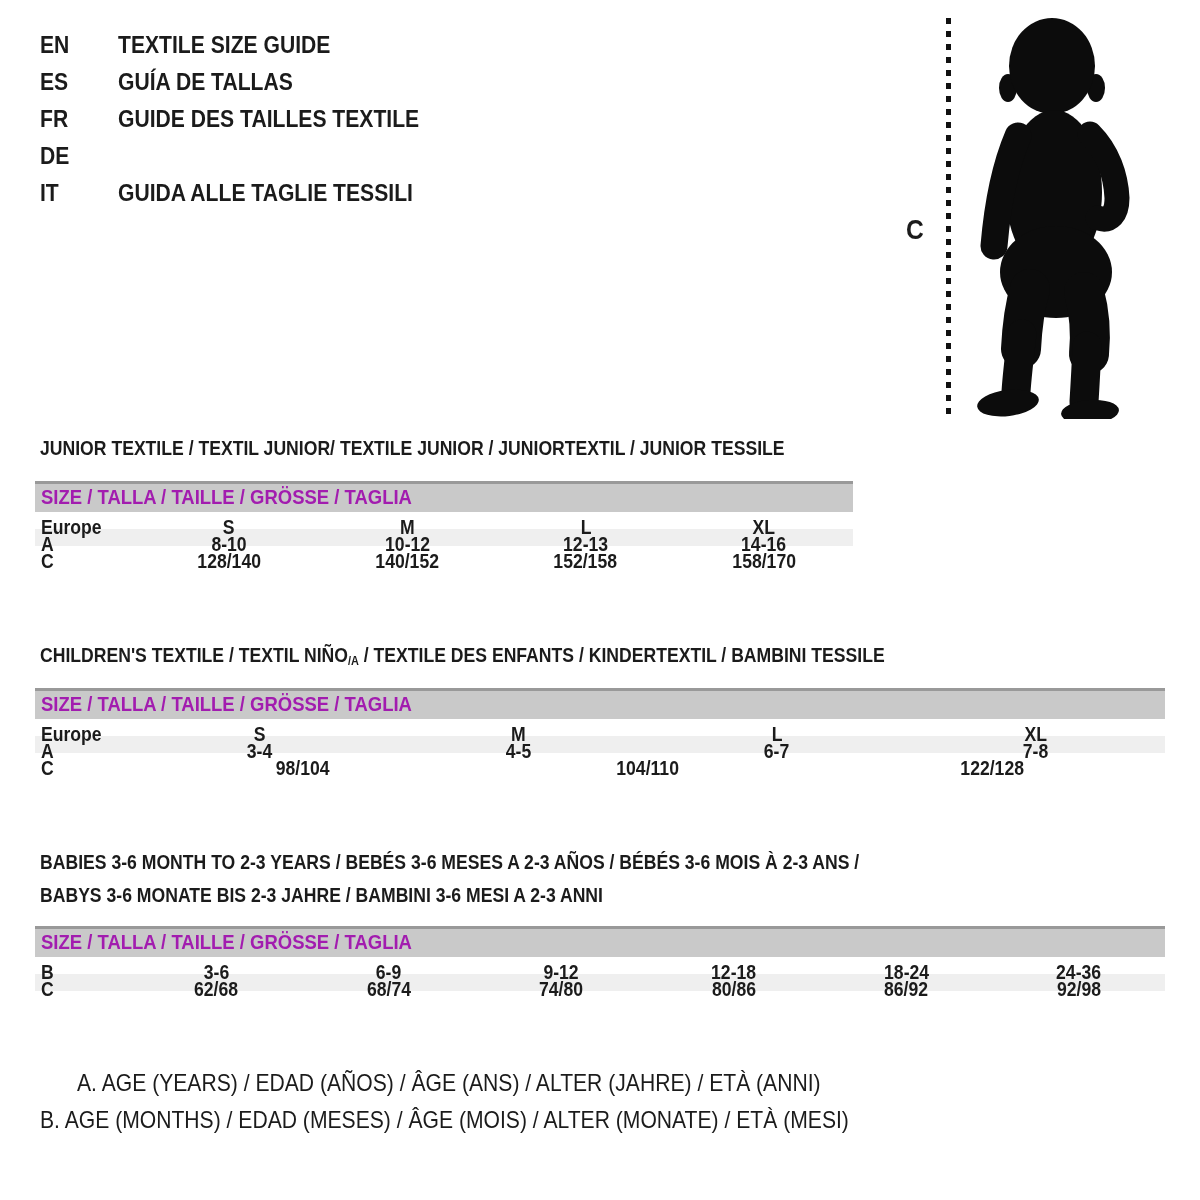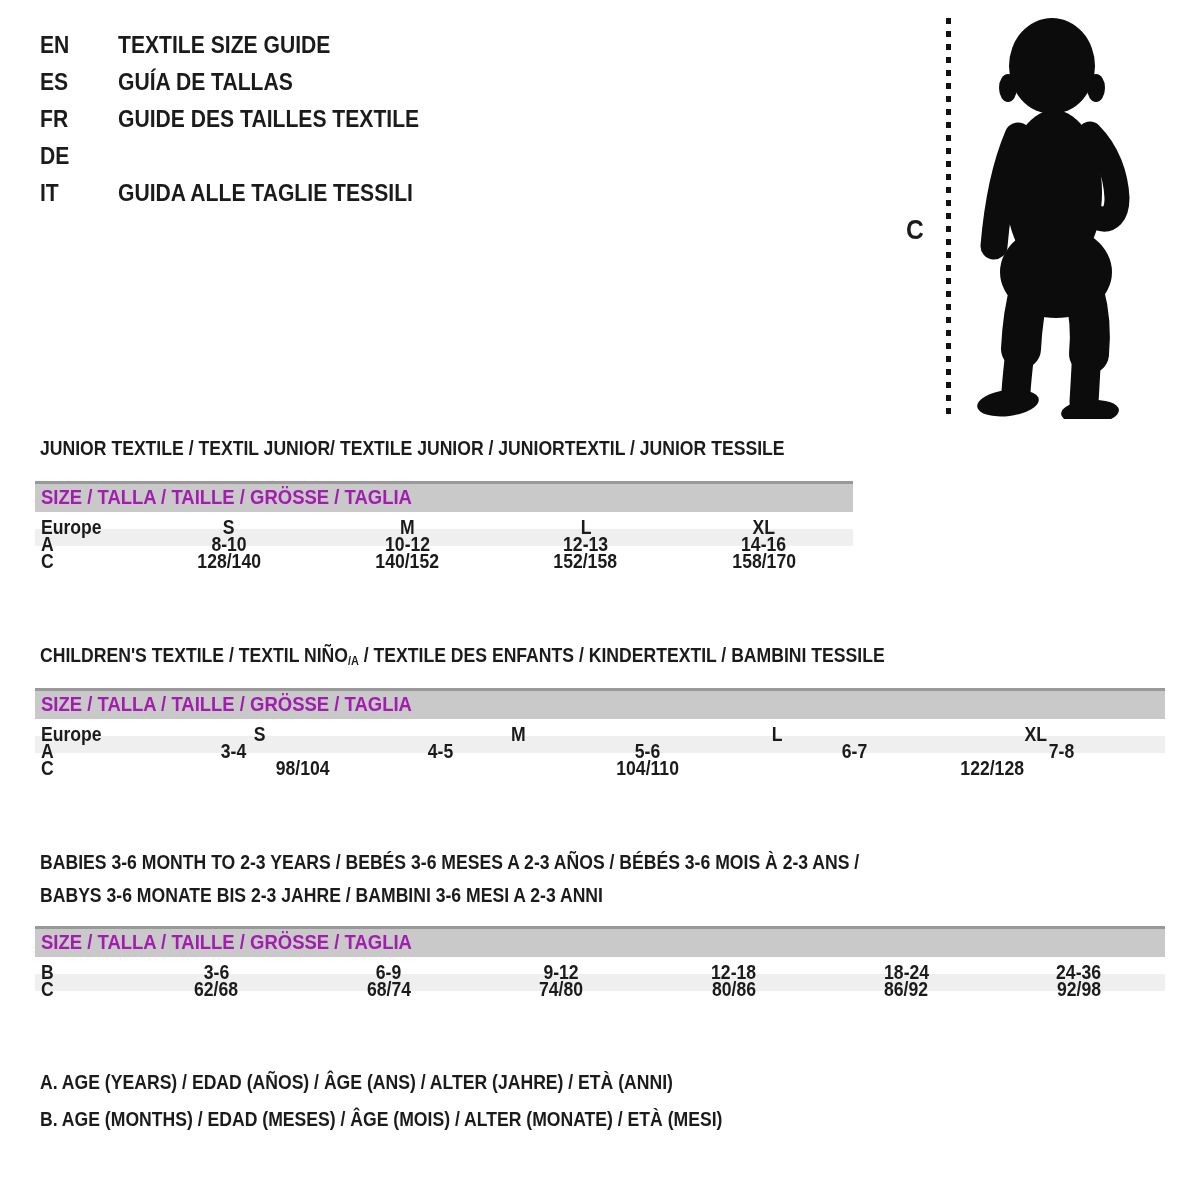--- a/index.html
+++ b/index.html
@@ -47,21 +47,21 @@
   .tcell { flex:1; text-align:center; }
   .tlabel { flex:0 0 auto; text-align:left; padding-left:6px; }
   .junior  .tlabel { width:105px; }
   .wide    .tlabel { width:95px; }
   .junior { top:481px; width:818px; }
   .children-tbl { top:688px; width:1130px; }
   .babies-tbl { top:926px; width:1130px; }
 
   
   .legend { position:absolute; left:40px; top:1064px; }
-  .legend-line { height:37px; line-height:37px; font-size:20px; font-weight:700; white-space:nowrap; }
+  .legend-line { height:37px; line-height:37px; font-size:24px; font-weight:400; white-space:nowrap;text-align:center; }
 </style>
 </head>
 <body>
 
 <div class="lang-block">
   <div class="lang-row">
     <span class="lang-code"><span class="cx">EN</span></span>
     <span class="lang-title"><span class="cx">TEXTILE SIZE GUIDE</span></span>
   </div>
   <div class="lang-row">
@@ -138,21 +138,20 @@
     <div class="tlabel"><span class="cx">Europe</span></div>
     <div class="tcell"><span class="cxc">S</span></div>
     <div class="tcell"><span class="cxc">M</span></div>
     <div class="tcell"><span class="cxc">L</span></div>
     <div class="tcell"><span class="cxc">XL</span></div>
   </div>
   <div class="trow shaded">
     <div class="tlabel"><span class="cx">A</span></div>
     <div class="tcell"><span class="cxc">3-4</span></div>
     <div class="tcell"><span class="cxc">4-5</span></div>
-    <div class="tcell"><span class="cxc">5-6</span></div>
     <div class="tcell"><span class="cxc">6-7</span></div>
     <div class="tcell"><span class="cxc">7-8</span></div>
   </div>
   <div class="trow">
     <div class="tlabel"><span class="cx">C</span></div>
     <div class="tcell"><span class="cxc">98/104</span></div>
     <div class="tcell"><span class="cxc">104/110</span></div>
     <div class="tcell"><span class="cxc">122/128</span></div>
   </div>
 </div>

